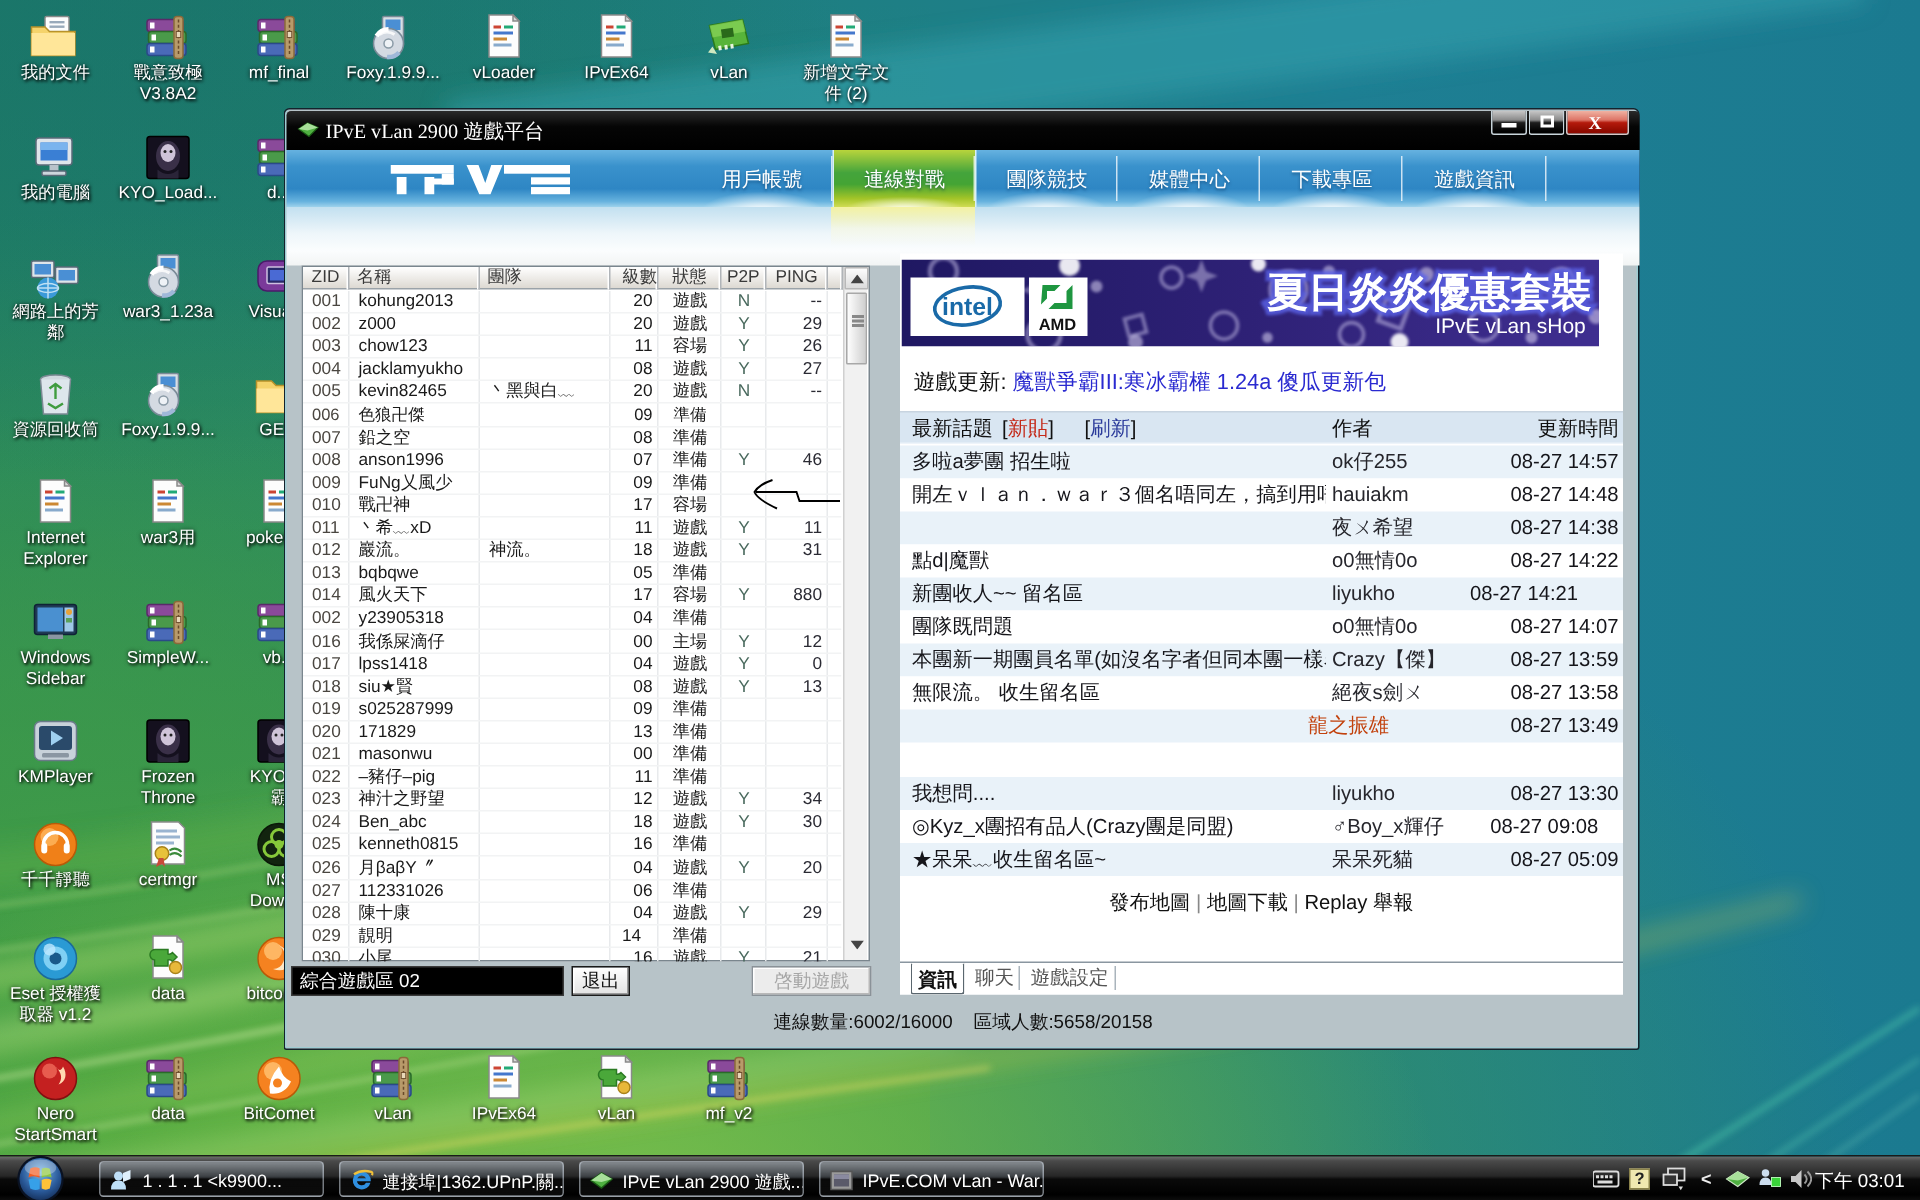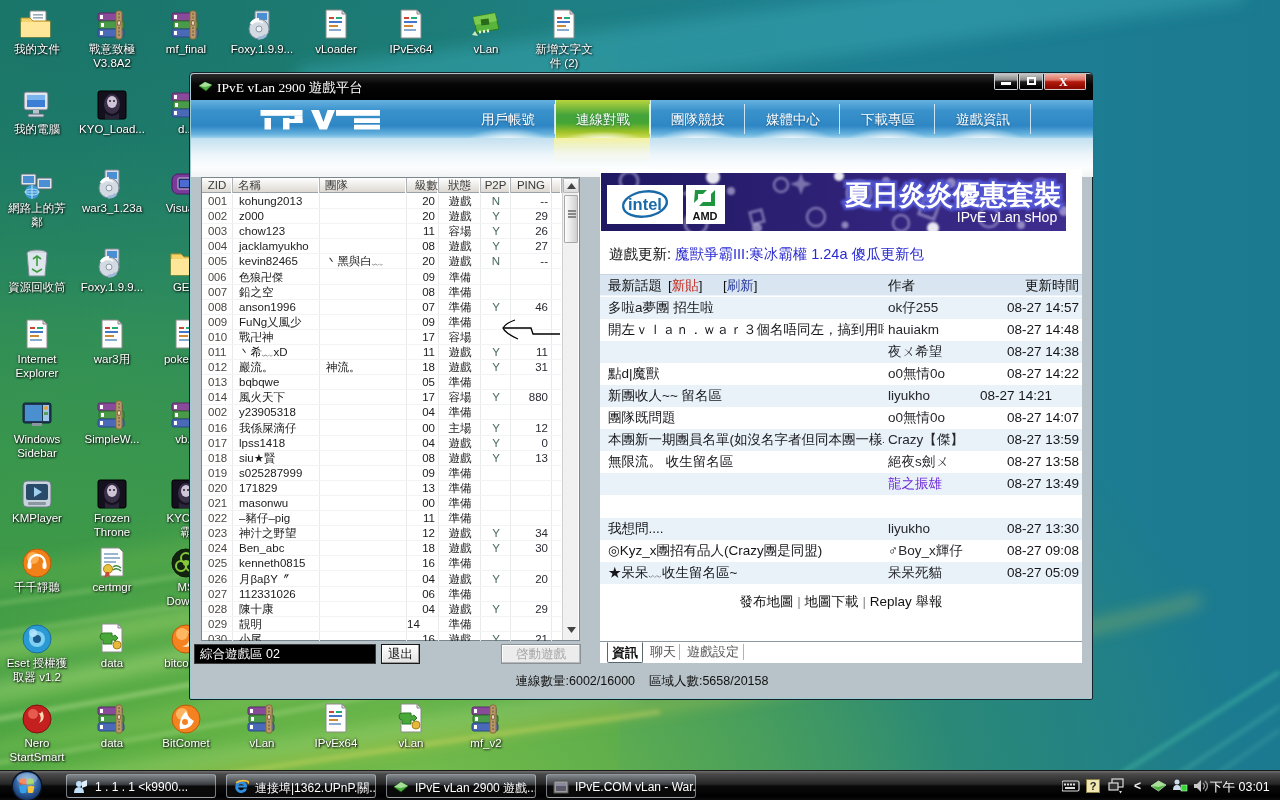--- a/index.html
+++ b/index.html
@@ -920,21 +920,21 @@
           <span class="abs" style="left:124px;color:#1a1a1a"></span>
           <span class="abs" style="left:205px;width:28px;text-align:right;color:#1a1a1a">04</span>
           <span class="abs" style="left:237px;width:42px;text-align:center;color:#1a1a1a">遊戲</span>
           <span class="abs" style="left:279px;width:30px;text-align:center;color:#4a6a5e">Y</span>
           <span class="abs" style="left:309px;width:37px;text-align:right;color:#2a2a33">29</span>
         </div>
 <div class="abs" style="left:0;top:422.8px;width:359px;height:15.1px;font-size:11.5px;line-height:15px;border-bottom:1px solid #f2f3f4">
           <span class="abs" style="left:6px;color:#4a4640">029</span>
           <span class="abs" style="left:37px;color:#1a1a1a">靚明</span>
           <span class="abs" style="left:124px;color:#1a1a1a"></span>
-          <span class="abs" style="left:205px;width:28px;text-align:left;color:#1a1a1a">14</span>
+          <span class="abs" style="left:205px;width:28px;text-align:center;color:#1a1a1a">14</span>
           <span class="abs" style="left:237px;width:42px;text-align:center;color:#1a1a1a">準備</span>
           <span class="abs" style="left:279px;width:30px;text-align:center;color:#4a6a5e"></span>
           <span class="abs" style="left:309px;width:37px;text-align:right;color:#2a2a33"></span>
         </div>
 <div class="abs" style="left:0;top:437.9px;width:359px;height:15.1px;font-size:11.5px;line-height:15px;border-bottom:1px solid #f2f3f4">
           <span class="abs" style="left:6px;color:#4a4640">030</span>
           <span class="abs" style="left:37px;color:#1a1a1a">小尾</span>
           <span class="abs" style="left:124px;color:#1a1a1a"></span>
           <span class="abs" style="left:205px;width:28px;text-align:right;color:#1a1a1a">16</span>
           <span class="abs" style="left:237px;width:42px;text-align:center;color:#1a1a1a">遊戲</span>
@@ -1059,32 +1059,32 @@
         <span class="abs" style="left:8px;width:276px;color:#15151a;white-space:nowrap;overflow:hidden">本團新一期團員名單(如沒名字者但同本團一樣名諸留言</span>
         <span class="abs" style="left:288px;color:#26262c;white-space:nowrap">Crazy【傑】</span>
         <span class="abs" style="left:380px;width:99px;text-align:right;color:#15151a">08-27 13:59</span>
       </div>
 <div class="abs" style="left:0;top:282.2px;width:482px;height:22.1px;background:#fff;font-size:13.5px;line-height:22px">
         <span class="abs" style="left:8px;width:276px;color:#15151a;white-space:nowrap;overflow:hidden">無限流。 收生留名區</span>
         <span class="abs" style="left:288px;color:#26262c;white-space:nowrap">絕夜s劍ㄨ</span>
         <span class="abs" style="left:380px;width:99px;text-align:right;color:#15151a">08-27 13:58</span>
       </div>
 <div class="abs" style="left:0;top:304.3px;width:482px;height:22.1px;background:#e9f2f9;font-size:13.5px;line-height:22px">
-        <span class="abs" style="left:288px;color:#6d28d9;white-space:nowrap">龍之振雄</span>
+        <span class="abs" style="left:272px;color:#c2410c;white-space:nowrap">龍之振雄</span>
         <span class="abs" style="left:380px;width:99px;text-align:right;color:#15151a">08-27 13:49</span>
       </div>
 <div class="abs" style="left:0;top:348.5px;width:482px;height:22.1px;background:#e9f2f9;font-size:13.5px;line-height:22px">
         <span class="abs" style="left:8px;width:276px;color:#15151a;white-space:nowrap;overflow:hidden">我想問....</span>
         <span class="abs" style="left:288px;color:#26262c;white-space:nowrap">liyukho</span>
         <span class="abs" style="left:380px;width:99px;text-align:right;color:#15151a">08-27 13:30</span>
       </div>
 <div class="abs" style="left:0;top:370.6px;width:482px;height:22.1px;background:#fff;font-size:13.5px;line-height:22px">
         <span class="abs" style="left:8px;width:276px;color:#15151a;white-space:nowrap;overflow:hidden">◎Kyz_x團招有品人(Crazy團是同盟)</span>
         <span class="abs" style="left:288px;color:#26262c;white-space:nowrap">♂Boy_x輝仔</span>
-        <span class="abs" style="left:380px;width:99px;text-align:right;color:#15151a">08-27 09:08</span>
+        <span class="abs" style="left:380px;width:99px;text-align:center;color:#15151a">08-27 09:08</span>
       </div>
 <div class="abs" style="left:0;top:392.7px;width:482px;height:22.1px;background:#e9f2f9;font-size:13.5px;line-height:22px">
         <span class="abs" style="left:8px;width:276px;color:#15151a;white-space:nowrap;overflow:hidden">★呆呆﹏收生留名區~</span>
         <span class="abs" style="left:288px;color:#26262c;white-space:nowrap">呆呆死貓</span>
         <span class="abs" style="left:380px;width:99px;text-align:right;color:#15151a">08-27 05:09</span>
       </div>
 <div class="abs" style="left:0;top:424px;width:482px;text-align:center;font-size:13.5px;color:#111">發布地圖 <span style="color:#888">|</span> 地圖下載 <span style="color:#888">|</span> Replay 舉報</div>
 <div class="abs" style="left:0;top:472px;width:482px;height:22px;border-top:1px solid #8a96a0;background:#fff">
 <div class="abs" style="left:7px;top:0;width:36px;height:21px;border:1px solid #5a666e;border-top:1px solid #fff;border-radius:0 0 2px 2px;text-align:center;font-size:13px;font-weight:bold;line-height:19px;color:#111">資訊</div>
 <div class="abs" style="left:50px;top:1px;font-size:13px;color:#555">聊天</div>

